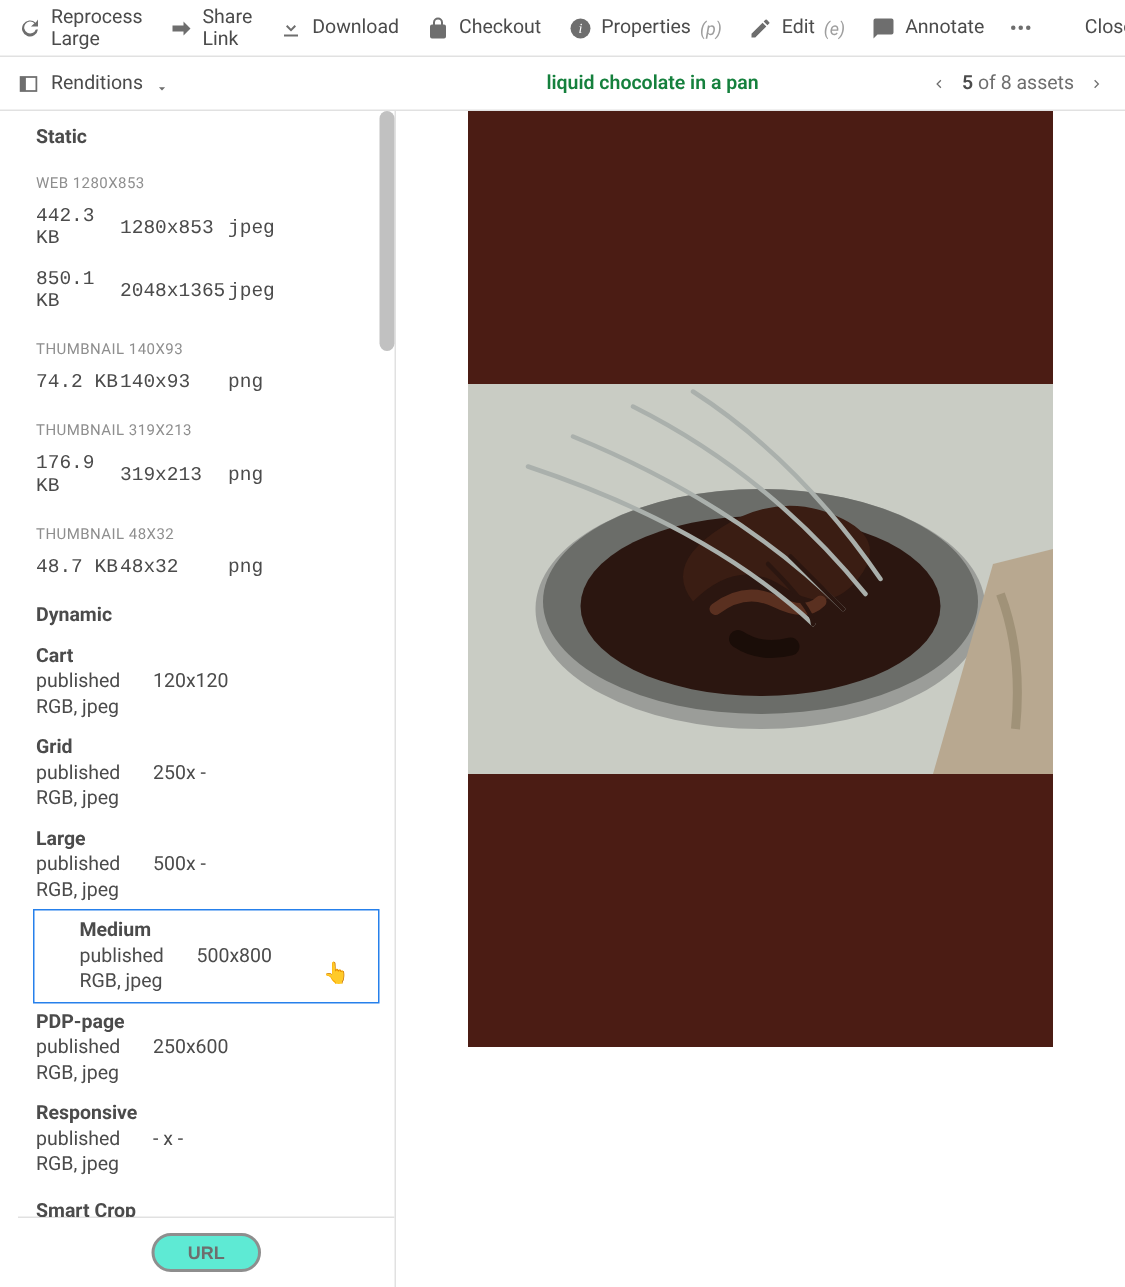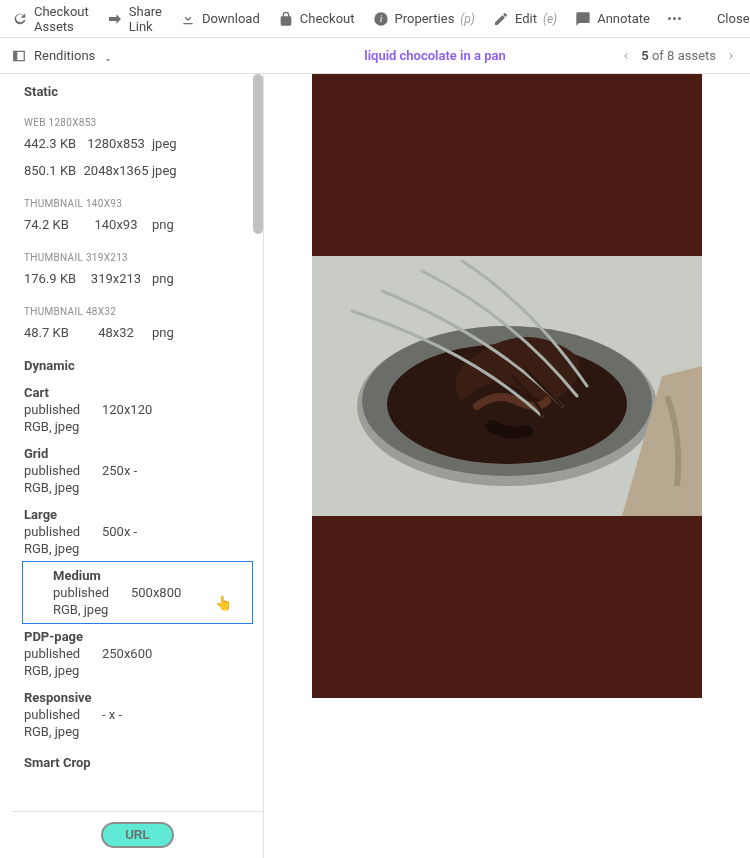--- a/index.html
+++ b/index.html
@@ -14,40 +14,40 @@
 .tb-more { display: flex; gap: 2px; align-items: center; }
 .tb-more span { width: 3px; height: 3px; background: #6e6e6e; border-radius: 50%; }
 .tb-spacer { flex: 1; }
 .tb-close { font-size: 13px; color: #4b4b4b; cursor: pointer; }
 
 
 .sub-toolbar { display: flex; align-items: center; height: 36px; border-bottom: 1px solid #e1e1e1; padding: 0 12px; position: relative; }
 .renditions-btn { display: flex; align-items: flex-end; gap: 8px; color: #4b4b4b; font-size: 13px; }
 .renditions-btn .chev { width: 10px; height: 10px; }
 .renditions-btn .chev svg { width: 10px; height: 10px; fill: #6e6e6e; }
-.asset-title { position: absolute; left: 50%; transform: translateX(-50%); font-weight: 600; color: #8b5cf6; font-size: 13px; margin-left: 60px; }
+.asset-title { position: absolute; left: 50%; transform: translateX(-50%); font-weight: 600; color: #15803d; font-size: 13px; margin-left: 60px; }
 .nav-counter { margin-left: auto; display: flex; align-items: center; gap: 8px; color: #6e6e6e; font-size: 13px; }
 .nav-counter .num { font-weight: 600; color: #4b4b4b; }
 .chev-nav { width: 14px; height: 14px; display: inline-flex; align-items: center; justify-content: center; cursor: pointer; }
 .chev-nav svg { width: 10px; height: 10px; stroke: #6e6e6e; fill: none; stroke-width: 2; }
 
 
 .main { flex: 1; display: flex; overflow: hidden; }
 .sidebar { width: 252px; border-right: 1px solid #e1e1e1; display: flex; flex-direction: column; position: relative; margin-left: 12px; }
 .side-scroll { flex: 1; overflow-y: auto; padding: 0; position: relative; }
 .side-scroll::-webkit-scrollbar { width: 10px; }
 .side-scroll::-webkit-scrollbar-track { background: #f5f5f5; }
 .side-scroll::-webkit-scrollbar-thumb { background: #c1c1c1; border-radius: 5px; }
 .scrollbar-fake { position: absolute; right: 0; top: 0; width: 10px; height: 160px; background: #c1c1c1; border-radius: 5px; }
 
 .section-title { font-weight: 700; color: #4b4b4b; font-size: 13px; padding: 10px 12px 6px; }
 .static-label { font-size: 10px; text-transform: uppercase; color: #8e8e8e; letter-spacing: 0.3px; padding: 12px 12px 4px; }
-.static-row { display: flex; align-items: center; padding: 4px 12px 8px; font-size: 13px; color: #4b4b4b; }
+.static-row { display: flex; align-items: center; padding: 4px 12px 8px; font-size: 13px; color: #4b4b4b; font-family: Liberation Mono, monospace; }
 .static-row .col1 { width: 56px; }
-.static-row .col2 { width: 72px; text-align: center; }
+.static-row .col2 { width: 72px; }
 .static-row .col3 { flex: 1; }
 
 .dyn-item { padding: 6px 12px; cursor: pointer; }
 .dyn-item.selected { border: 1px solid #2680eb; margin: -1px 10px; padding: 6px 2px 6px 20px; }
 .dyn-item .name { font-weight: 700; font-size: 13px; color: #4b4b4b; }
 .dyn-item .row2 { display: flex; font-size: 13px; color: #4b4b4b; margin-top: 2px; }
 .dyn-item .row2 .c1 { width: 78px; }
 .dyn-item .row3 { font-size: 13px; color: #4b4b4b; margin-top: 2px; }
 .dyn-item.selected .name,
 .dyn-item.selected .row2,
@@ -65,21 +65,21 @@
 </head>
 <body>
 
 <div class="top-toolbar">
   <div class="tb-item">
     <span class="tb-icon">
         <svg viewBox="0 0 24 24">
           <path d="M17.65 6.35A8 8 0 1 0 19.94 13h-2.08a6 6 0 1 1-1.41-6.24L13 10h7V3l-2.35 3.35z"></path>
         </svg>
       </span>
-    <span>Checkout Assets</span>
+    <span>Reprocess Large</span>
   </div>
   <div class="tb-item">
     <span class="tb-icon">
         <svg viewBox="0 0 24 24">
           <path d="M14 9V5l7 7-7 7v-4H3V9h11z"></path>
         </svg>
       </span>
     <span>Share Link</span>
   </div>
   <div class="tb-item">

